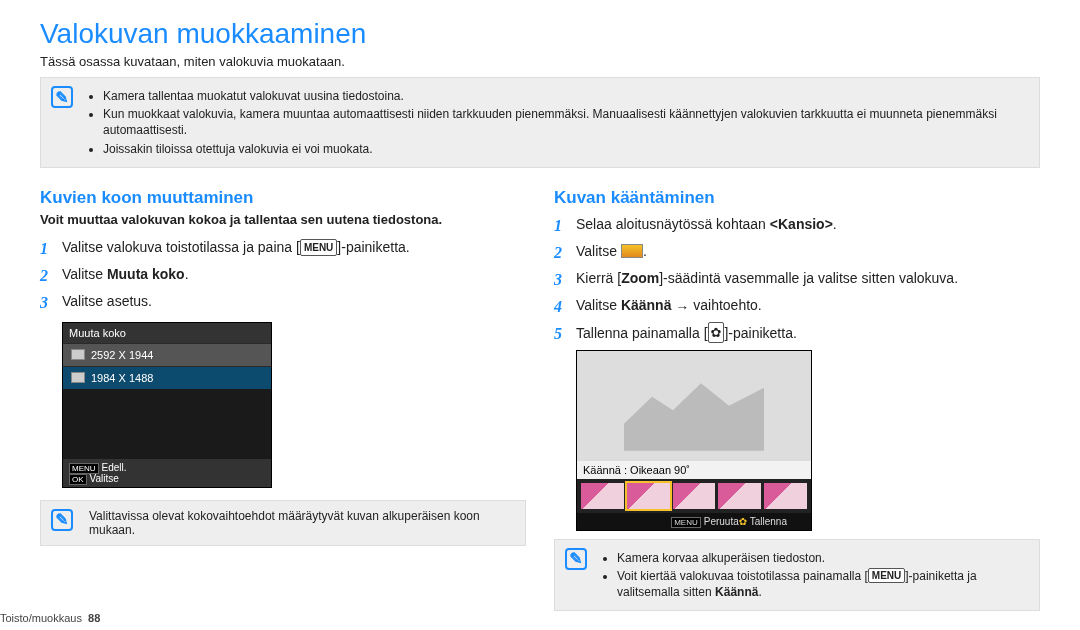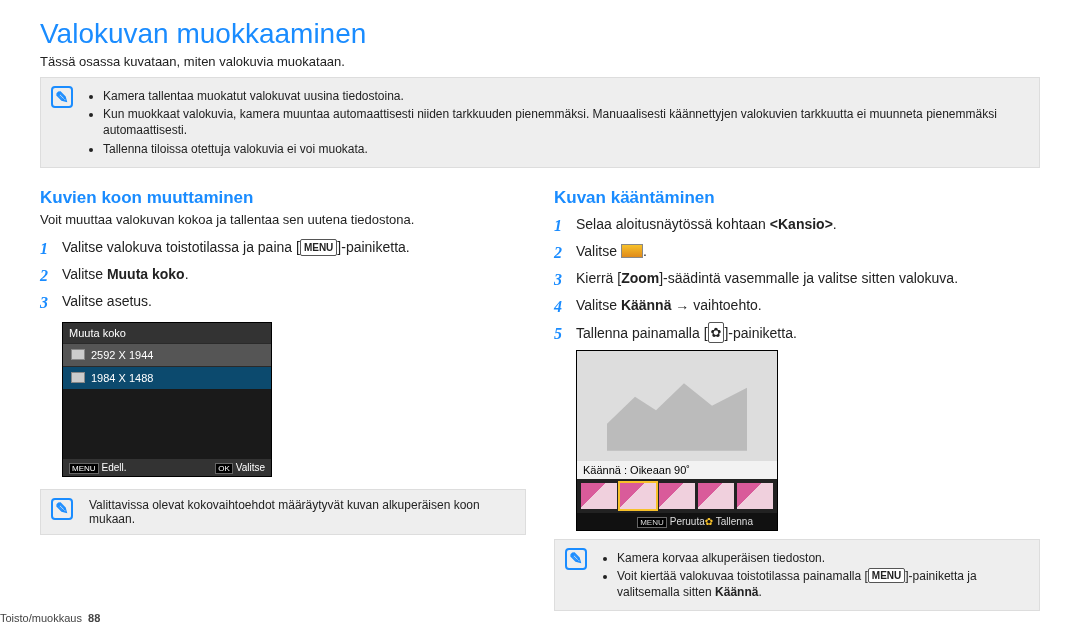--- a/index.html
+++ b/index.html
@@ -27,21 +27,21 @@
     position: absolute; left: 10px; top: 8px;
     width: 22px; height: 22px; border: 2px solid #1a8cff;
     border-radius: 4px; display: flex; align-items: center; justify-content: center;
     color: #1a8cff; font-weight: bold; font-size: 16px;
   }
   .note-box ul { list-style: disc; padding-left: 14px; }
   .note-box li { margin: 2px 0; line-height: 1.35; }
   .cols { display: flex; gap: 28px; }
   .col { flex: 1; min-width: 0; }
   h2 { color: #1a8cff; font-size: 17px; font-weight: 700; margin: 8px 0 4px 0; }
-  .sub { font-size: 13px; margin-bottom: 10px; }
+  .sub { font-size: 13px; margin-bottom: 10px; font-weight: bold; }
   ol.steps { list-style: none; counter-reset: step; padding-left: 0; }
   ol.steps > li {
     counter-increment: step;
     position: relative;
     padding-left: 22px;
     margin: 6px 0;
     font-size: 14px;
     line-height: 1.5;
   }
   ol.steps > li::before {
@@ -64,25 +64,25 @@
   
   .device {
     width: 210px; background:#222; color:#fff; font-size:11px;
     border:1px solid #000; margin:10px 0 12px 22px;
   }
   .device .titlebar { background:#333; padding:4px 6px; font-size:11px; }
   .device .opt { display:flex; align-items:center; gap:6px; padding:5px 8px; background:#0c4a6e; border-top:1px solid #2a2a2a;}
   .device .opt.sel { background:#555; }
   .pict-ico { width:14px; height:11px; background:#ccc; border:1px solid #888; position:relative;}
   .device .filler{ height:70px; background:#1a1a1a;}
-  .device .footer { display:flex; justify-content:space-between; background:#333; padding:3px 6px; font-size:10px;}
+  .device .footer { display:flex; justify-content:space-between; background:#333; padding:3px 6px; font-size:10px;flex-direction:column;}
   .device .footer .tag{ background:#000; border:1px solid #666; font-size:8px; padding:0 2px; margin-right:3px;}
   
   .rot {
-    width:202px; background:#222; margin:2px 0 8px 22px; border:1px solid #000;
+    width:236px; background:#222; margin:2px 0 8px 22px; border:1px solid #000;
   }
   .rot .main{
     height:110px; background:#ddd; position:relative; overflow:hidden;
     display:flex; align-items:center; justify-content:center;
   }
   .rot .sil {
     width:140px; height:90px; background:#bbb;
     clip-path: polygon(0 70%, 20% 40%, 35% 55%, 55% 25%, 75% 50%, 100% 30%, 100% 100%, 0 100%);
   }
   .rot .cap{ background:#f2f2f2; color:#000; font-size:11px; padding:3px 6px;}
@@ -100,21 +100,21 @@
 <body>
 
 <h1>Valokuvan muokkaaminen</h1>
 <p class="intro">Tässä osassa kuvataan, miten valokuvia muokataan.</p>
 
 <div class="note-box">
   <div class="note-icon">✎</div>
   <ul>
     <li>Kamera tallentaa muokatut valokuvat uusina tiedostoina.</li>
     <li>Kun muokkaat valokuvia, kamera muuntaa automaattisesti niiden tarkkuuden pienemmäksi. Manuaalisesti käännettyjen valokuvien tarkkuutta ei muunneta pienemmäksi automaattisesti.</li>
-    <li>Tallenna tiloissa otettuja valokuvia ei voi muokata.</li>
+    <li>Joissakin tiloissa otettuja valokuvia ei voi muokata.</li>
   </ul>
 </div>
 
 <div class="cols">
 
   <div class="col">
     <h2>Kuvien koon muuttaminen</h2>
     <p class="sub">Voit muuttaa valokuvan kokoa ja tallentaa sen uutena tiedostona.</p>
     <ol class="steps">
       <li>

